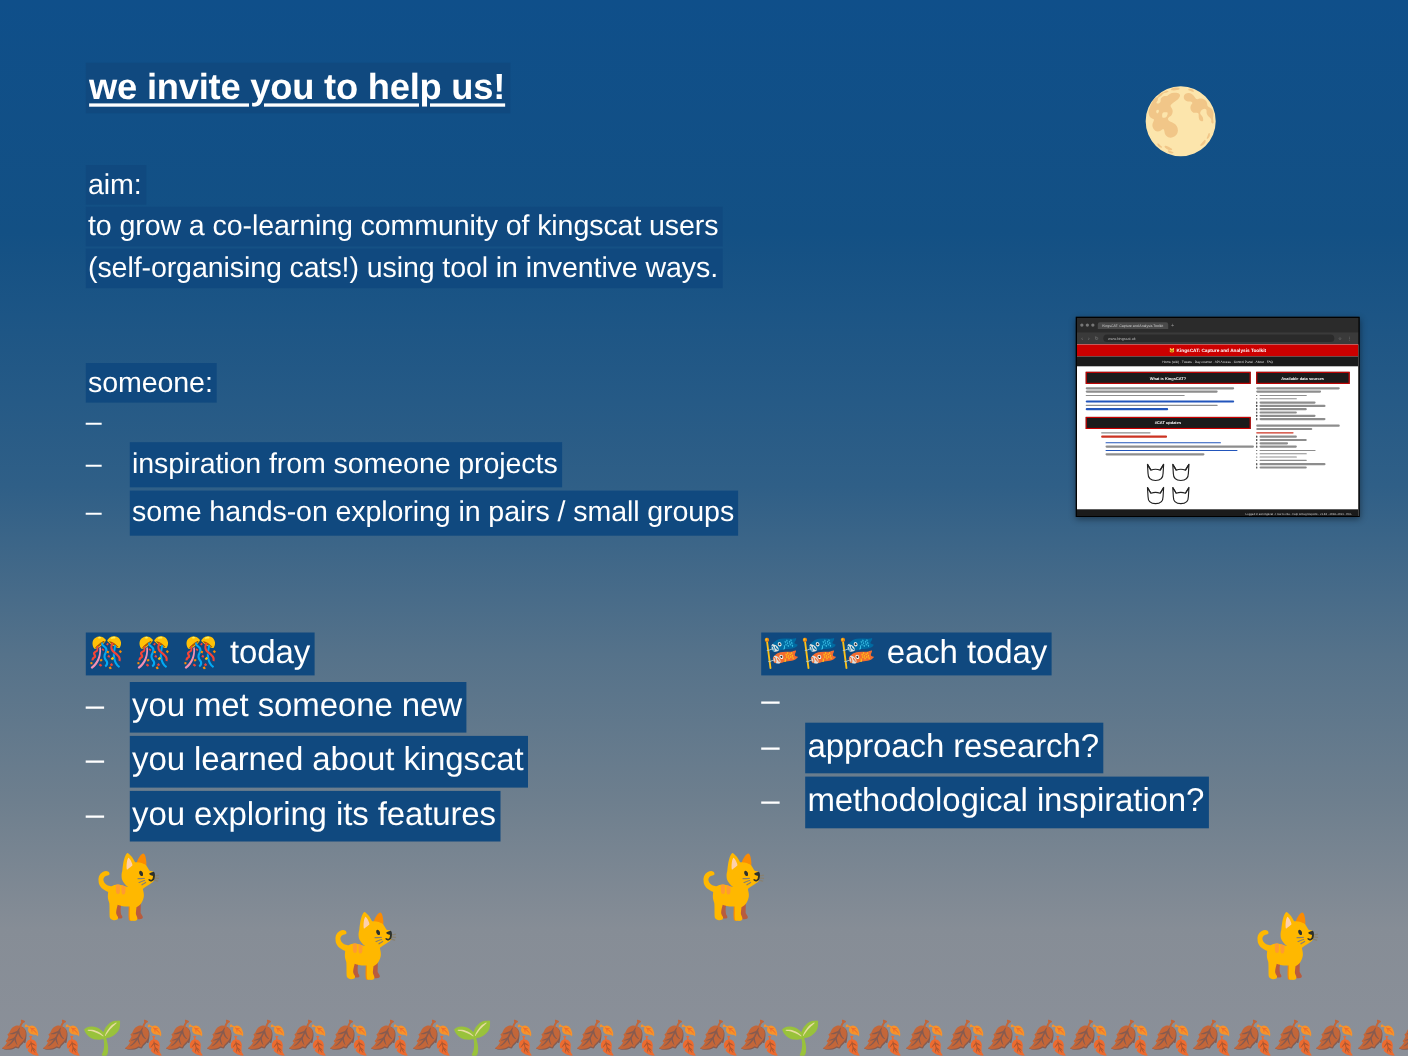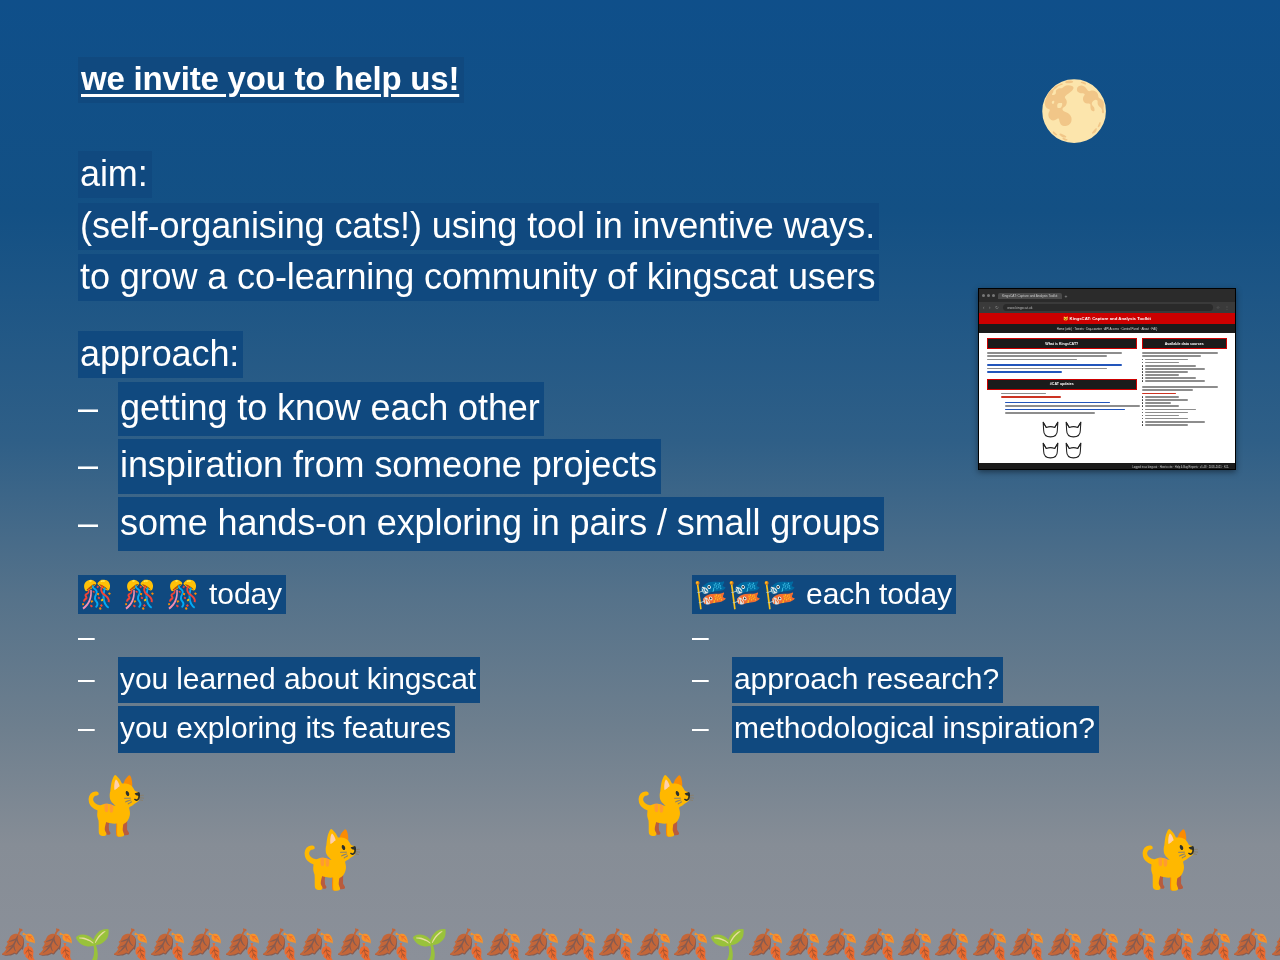--- a/index.html
+++ b/index.html
@@ -51,21 +51,21 @@
   #title .hl {
     text-decoration:underline;
     text-underline-offset:4px;
     text-decoration-thickness:3px;
     padding:3px 5px 6px 3px;
   }
 
   .para {
     position:absolute;
     left:78px;
-    font-size:36px;
+    font-size:26px;
     letter-spacing:-0.1px;
   }
   .para .ln { display:block; margin-bottom:3px; white-space:nowrap; }
 
   #aim      { top:150px; }
   #approach { top:330px; }
 
   
   .bullet { display:flex; align-items:baseline; margin-bottom:3px; white-space:nowrap; }
   .bullet .dash {
@@ -199,50 +199,50 @@
 <body>
 
 <div id="slide">
 
   <div id="title">
     <span class="hl">we invite you to help us!</span>
   </div>
 
   <div id="aim" class="para">
     <span class="ln"><span class="hl">aim:</span></span>
+    <span class="ln"><span class="hl">to grow a co-learning community of kingscat users</span></span>
     <span class="ln"><span class="hl">(self-organising cats!) using tool in inventive ways.</span></span>
-    <span class="ln"><span class="hl">to grow a co-learning community of kingscat users</span></span>
   </div>
 
   <div id="approach" class="para">
-    <span class="ln"><span class="hl">approach:</span></span>
-
-    <div class="bullet">
-      <span class="dash">–</span>
-      <span class="hl">getting to know each other</span>
+    <span class="ln"><span class="hl">someone:</span></span>
+
+    <div class="bullet">
+      <span class="dash">–</span>
     </div>
     <div class="bullet">
       <span class="dash">–</span>
       <span class="hl">inspiration from someone projects</span>
     </div>
     <div class="bullet">
       <span class="dash">–</span>
       <span class="hl">some hands-on exploring in pairs / small groups</span>
     </div>
   </div>
 
   <div id="col-left" class="col">
     <div class="col-head">
       <span class="hl">
         <span class="emoji">🎊 🎊 🎊</span>
         <span>today</span>
       </span>
     </div>
     <div class="bullet">
       <span class="dash">–</span>
+      <span class="hl">you met someone new</span>
     </div>
     <div class="bullet">
       <span class="dash">–</span>
       <span class="hl">you learned about kingscat</span>
     </div>
     <div class="bullet">
       <span class="dash">–</span>
       <span class="hl">you exploring its features</span>
     </div>
   </div>

